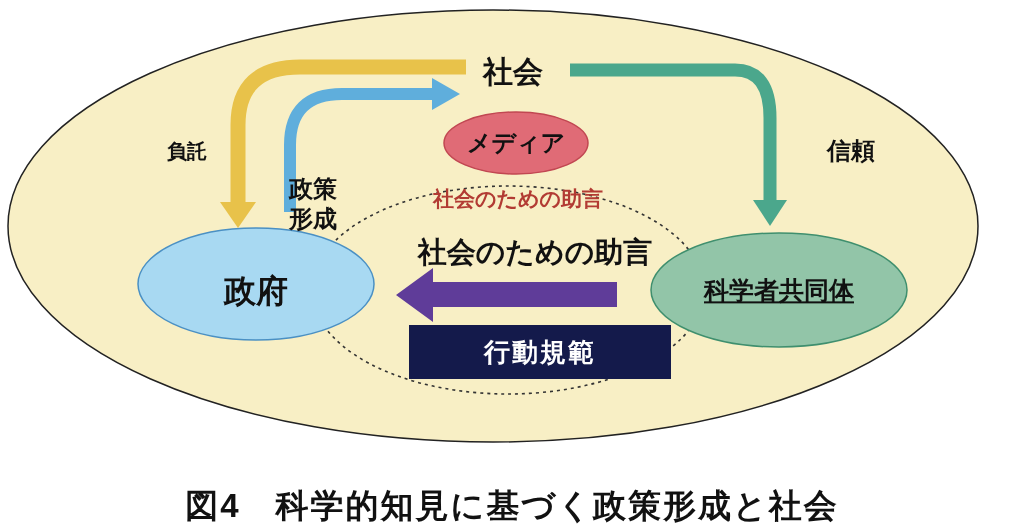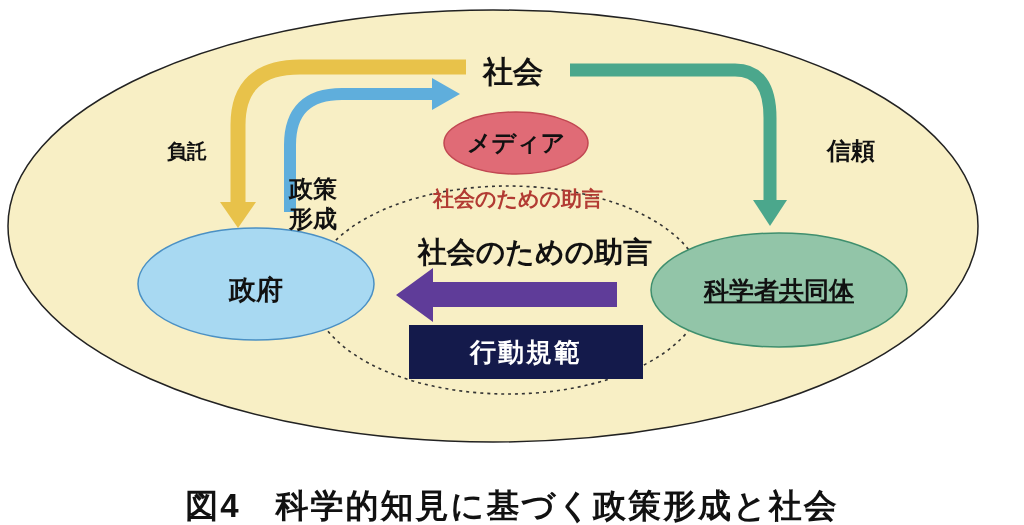--- a/index.html
+++ b/index.html
@@ -21,24 +21,24 @@
     text-align:center;
     line-height:1.25;
   }
   .society-label{left:513px;top:72px;font-size:30px;}
   .mandate-label{left:187px;top:151px;font-size:20px;}
   .policy-label{left:313px;top:163px;font-size:24px;white-space:pre;text-align:left;margin-top:41px;}
   .trust-label{left:831px;top:151px;font-size:24px;margin-left:20px;}
   .media-label{left:516px;top:143px;font-size:24px;text-align:right;}
   .relation-label{left:518px;top:199px;font-size:21px;color:var(--relation-text,#B23B33);}
   .advice-label{left:524px;top:252px;font-size:29px;margin-left:11px;}
-  .gov-label{left:256px;top:291px;font-size:27px;}
+  .gov-label{left:256px;top:291px;font-size:32px;}
   .sci-label{left:779px;top:291px;font-size:25px;text-decoration:underline;}
   .conduct-box{
-    position:absolute;left:409px;top:325px;width:234px;height:54px;
+    position:absolute;left:409px;top:325px;width:262px;height:54px;
     background:var(--conduct-fill,#141A4B);
     display:flex;align-items:center;justify-content:center;
     color:#ffffff;font-size:26px;font-weight:700;letter-spacing:2px;
   }
   .caption{
     position:absolute;left:0;right:0;top:484px;
     text-align:center;
     font-size:33px;font-weight:700;letter-spacing:2px;
     color:var(--text-color,#111);
   }

